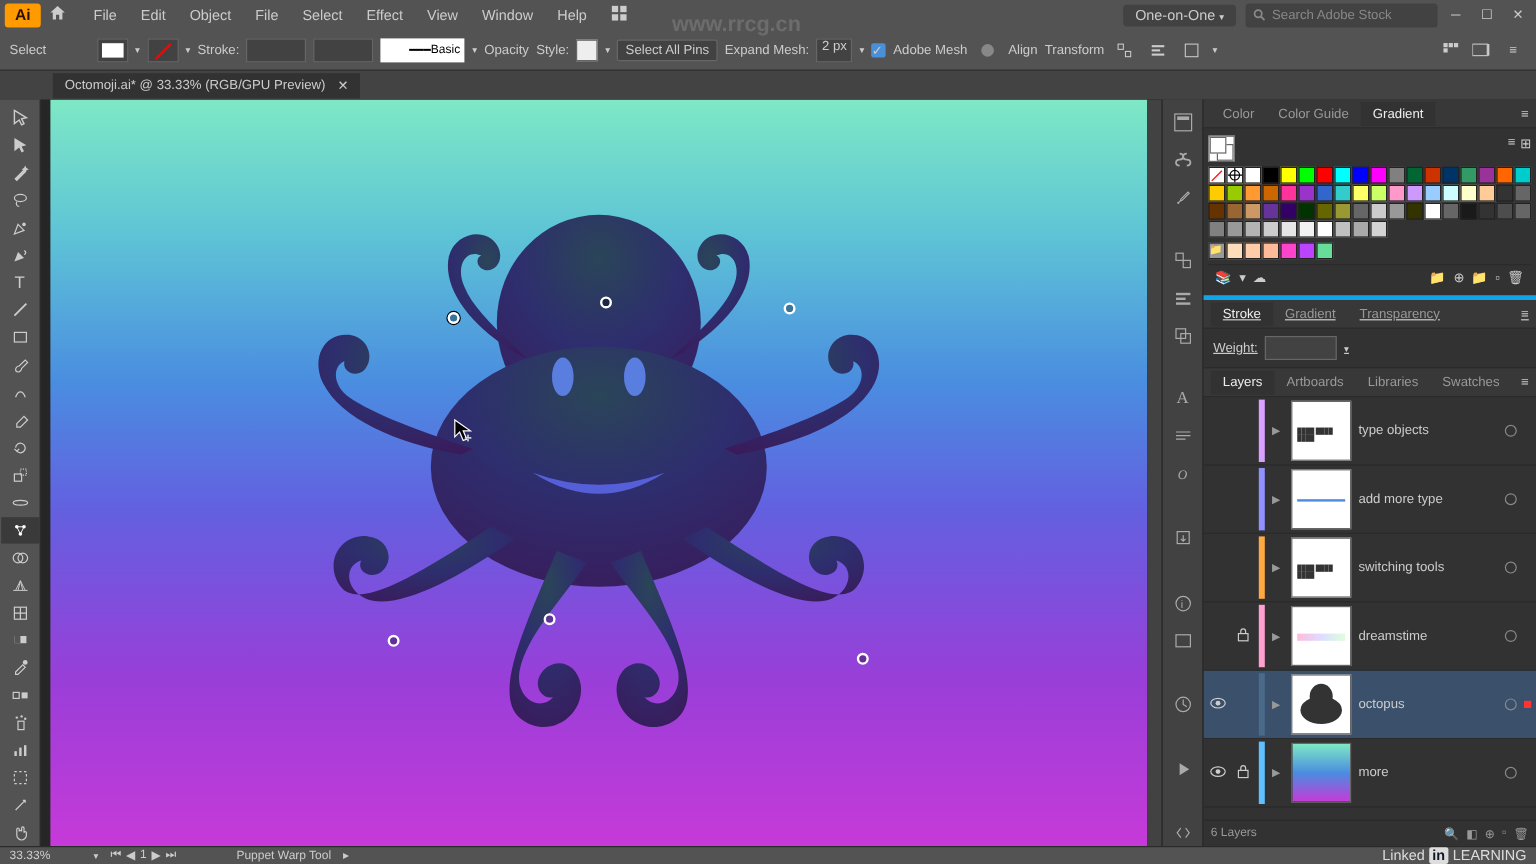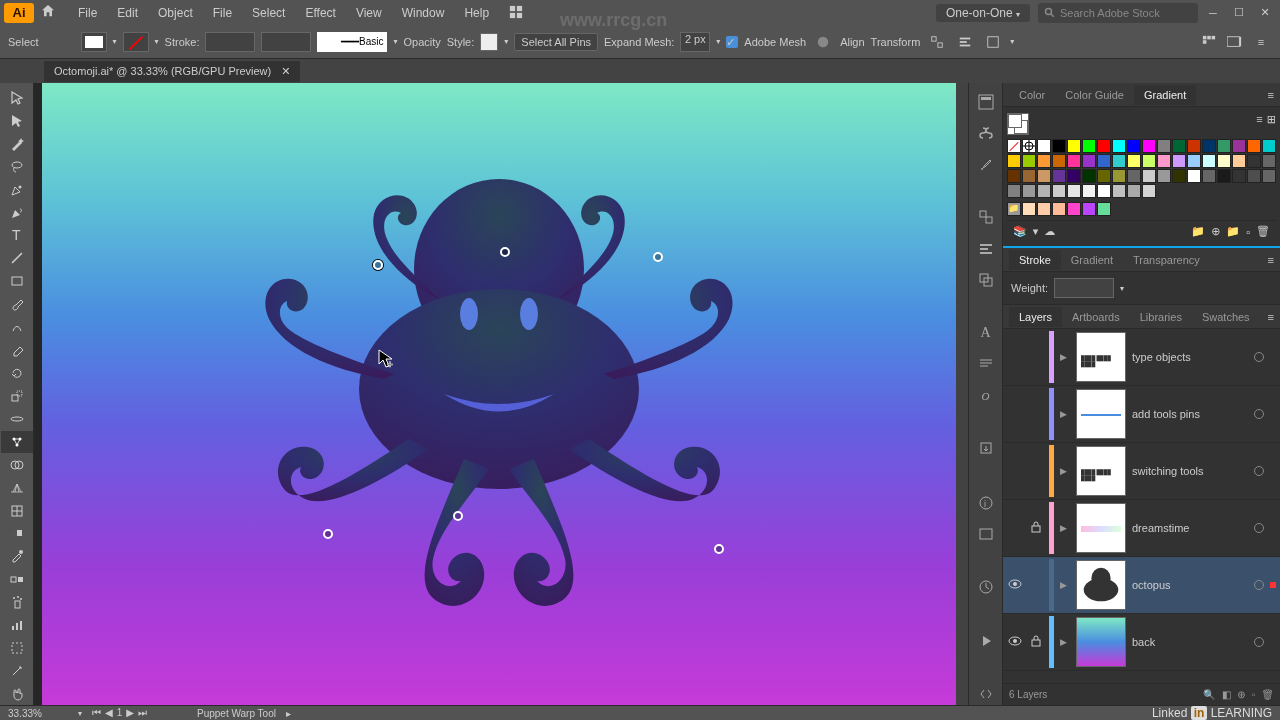--- a/index.html
+++ b/index.html
@@ -69,21 +69,21 @@
 .swatches-body { padding: 6px 4px 4px 4px; }
 .swatches-fill { display: flex; margin-bottom: 4px; }
 .swatches-fill .fbox { width: 22px; height: 22px; border: 1px solid #666; background: #fff; }
 .swatch-grid { display: flex; flex-wrap: wrap; gap: 1px; }
 .swatch-grid .sw { width: 14px; height: 14px; border: 1px solid #222; }
 .swatch-grid .sw.none { background: #fff; position: relative; }
 .swatch-grid .sw.none::after { content: ''; position: absolute; left: 0; right: 0; top: 50%; height: 1px; background: red; transform: rotate(-45deg); }
 .swatches-footer { height: 22px; border-top: 1px solid #2a2a2a; margin-top: 4px; display: flex; align-items: center; gap: 6px; padding: 0 6px; }
 .swatches-footer .spacer { flex: 1; }
 
-.stroke-panel { border-top: 2px solid #0ea5e9; }
+.stroke-panel { border-top: 4px solid #0ea5e9; text-decoration: underline; }
 .stroke-body { padding: 6px 8px; display: flex; align-items: center; gap: 6px; }
 .stroke-body .weight-input { width: 60px; height: 20px; background: #424242; border: 1px solid #666; }
 
 .layers-panel { flex: 1; display: flex; flex-direction: column; border-top: 1px solid #2a2a2a; }
 .layers-body { flex: 1; overflow: auto; }
 .layer-row { height: 57px; display: flex; align-items: center; border-bottom: 1px solid #2a2a2a; padding: 0 4px; gap: 6px; }
 .layer-row.sel { background: #3a506b; }
 .layer-row .vis { width: 16px; text-align: center; }
 .layer-row .lock { width: 14px; text-align: center; }
 .layer-row .bar { width: 5px; height: 52px; }
@@ -94,21 +94,21 @@
 .layer-row .selind { width: 6px; height: 6px; }
 .layers-footer { height: 22px; border-top: 1px solid #2a2a2a; display: flex; align-items: center; padding: 0 6px; font-size: 10px; color: #999; gap: 6px; }
 .layers-footer .spacer { flex: 1; }
 
 
 .statusbar { position: absolute; bottom: 0; left: 0; right: 0; height: 15px; background: #535353; display: flex; align-items: center; font-size: 10px; padding: 0 8px; gap: 10px; border-top: 1px solid #2a2a2a; }
 .statusbar .zoom { width: 60px; }
 .statusbar .nav-btns { display: flex; gap: 4px; }
 .statusbar .tool-name { margin-left: 40px; }
 .statusbar .logo { margin-left: auto; font-size: 12px; color: #ddd; }
-.statusbar .logo b { background: #ddd; color: #a16207; padding: 0 3px; border-radius: 2px; }
+.statusbar .logo b { background: #ddd; color: #0f172a; padding: 0 3px; border-radius: 2px; }
 
 .watermark { position: absolute; color: rgba(255,255,255,0.15); font-weight: bold; pointer-events: none; }
 
 
 svg { fill: #ccc; }
 </style>
 </head>
 <body>
 
 <div class="menubar">
@@ -674,21 +674,21 @@
             <div style="width:6px"></div>
           </div>
           <div class="layer-row">
             <div class="vis"></div>
             <div class="lock"></div>
             <div class="bar" style="background:#9090ff"></div>
             <div class="expand">▶</div>
             <div class="thumb">
               <div style="position:absolute;left:4px;right:4px;top:24px;height:2px;background:#4a8de0"></div>
             </div>
-            <div class="name">add tools pins</div>
+            <div class="name">add more type</div>
             <div class="circ"></div>
             <div style="width:6px"></div>
           </div>
           <div class="layer-row">
             <div class="vis"></div>
             <div class="lock"></div>
             <div class="bar" style="background:#ffaa40"></div>
             <div class="expand">▶</div>
             <div class="thumb">
               <div style="position:absolute;left:4px;right:4px;top:22px;font-size:5px;color:#333">████ ████ ████</div>
@@ -735,21 +735,21 @@
               </svg></div>
             <div class="lock"><svg width="10" height="12" viewBox="0 0 10 12">
                 <rect x="1" y="5" width="8" height="6" fill="none" stroke="#ccc"></rect>
                 <path d="M3 5V3a2 2 0 014 0v2" fill="none" stroke="#ccc"></path>
               </svg></div>
             <div class="bar" style="background:#60c0ff"></div>
             <div class="expand">▶</div>
             <div class="thumb">
               <div style="width:100%;height:100%;background:linear-gradient(180deg,#7ee8c5,#4a8de0,#c63ad8)"></div>
             </div>
-            <div class="name">back</div>
+            <div class="name">more</div>
             <div class="circ"></div>
             <div style="width:6px"></div>
           </div>
         </div>
       <div class="layers-footer">
         <span>6 Layers</span>
         <span class="spacer"></span>
         <span>🔍</span>
         <span>◧</span>
         <span>⊕</span>

